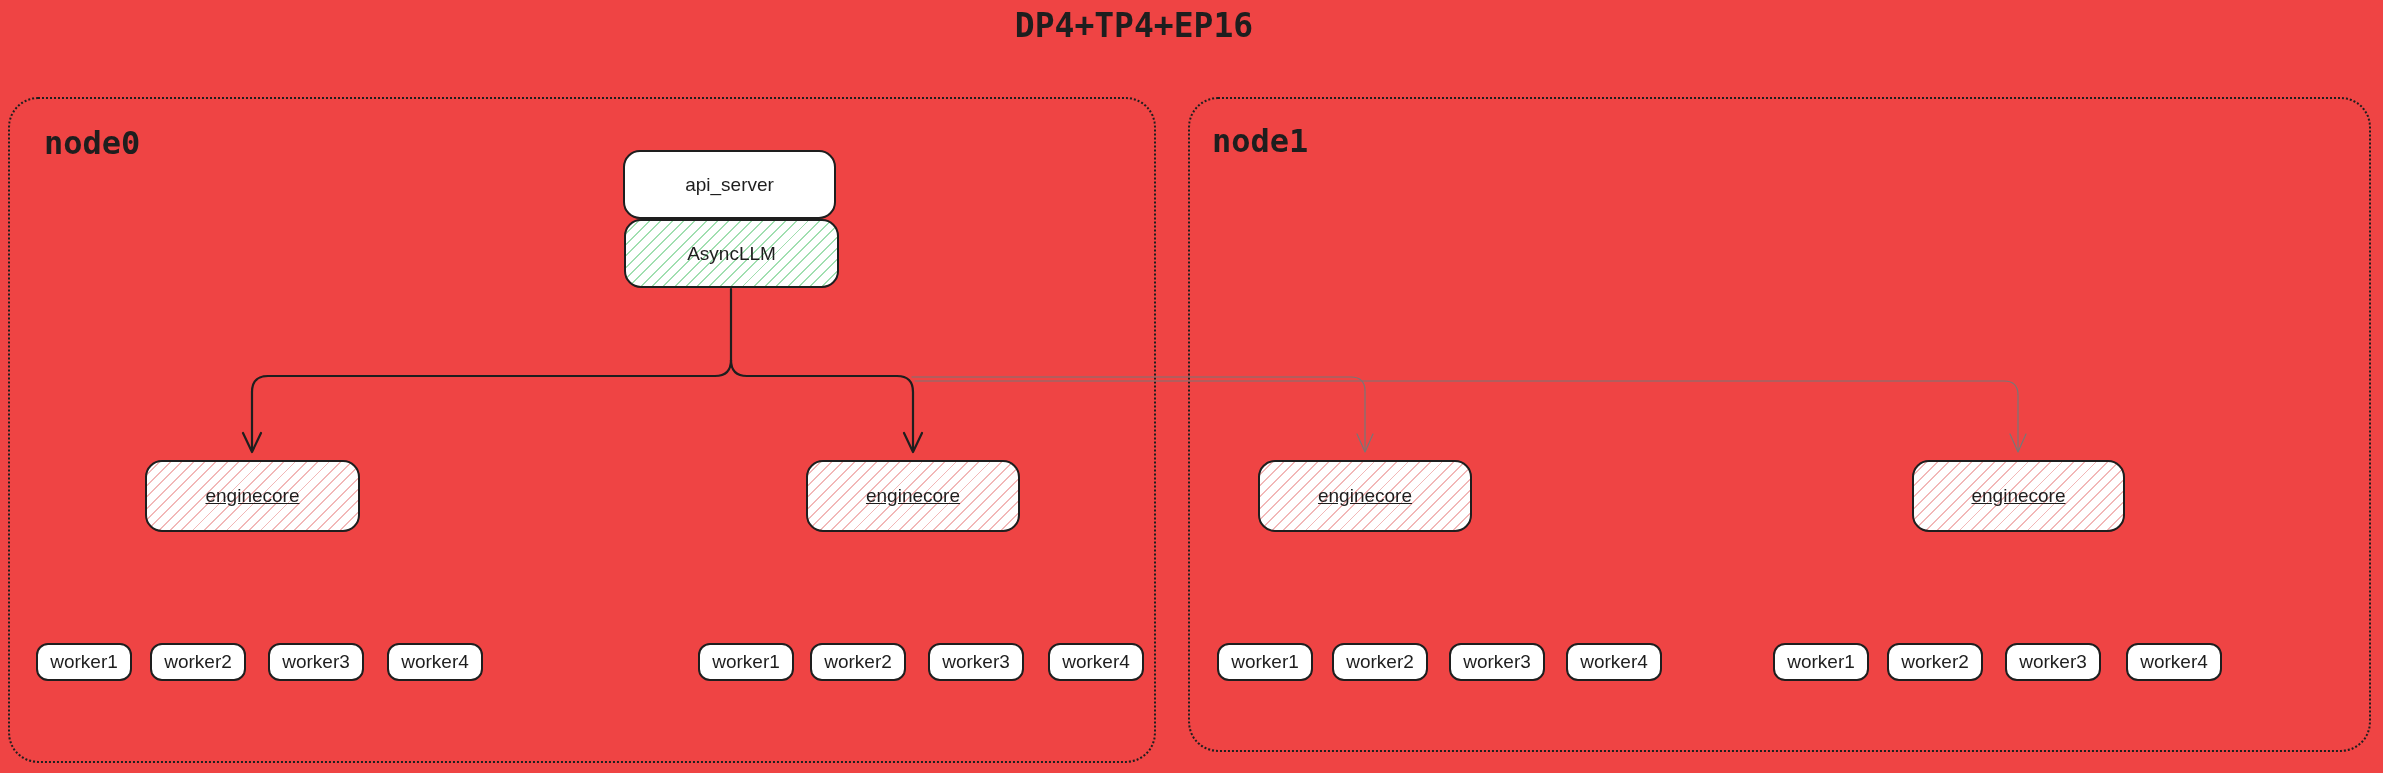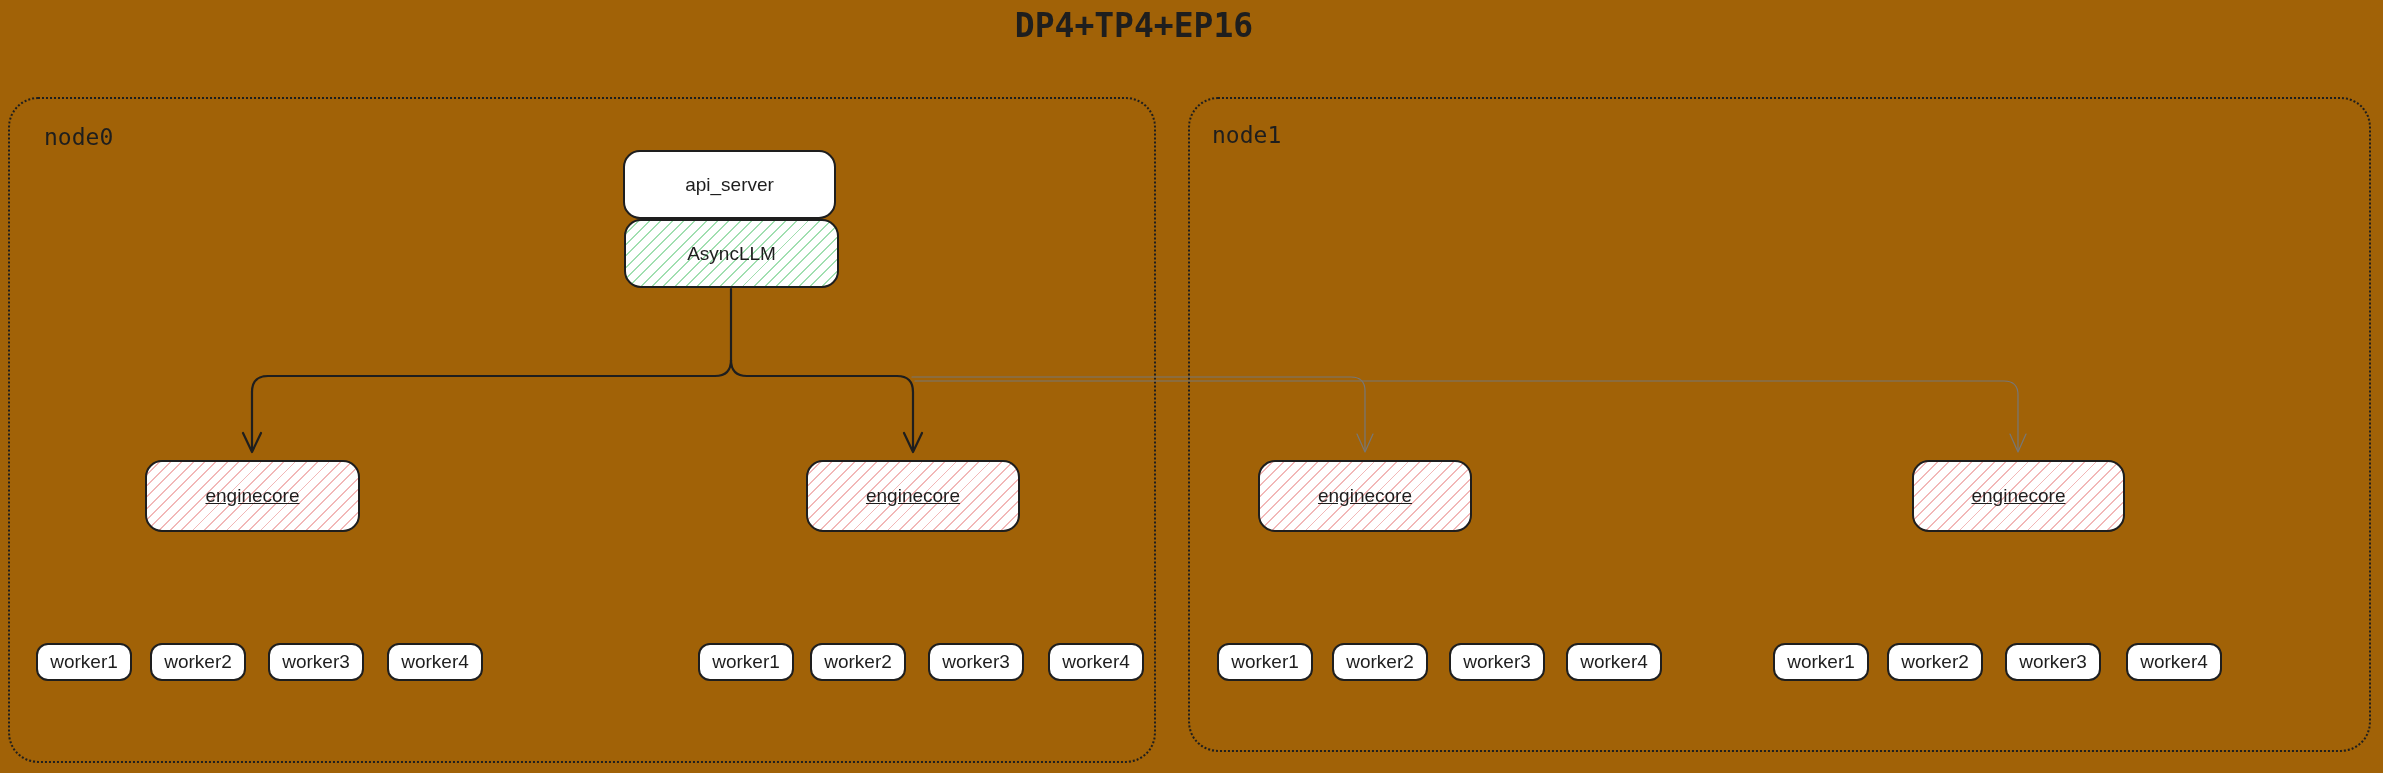--- a/index.html
+++ b/index.html
@@ -4,21 +4,21 @@
 <style>
   html, body {
     margin: 0;
     padding: 0;
     background: #ffffff;
   }
   #stage {
     position: relative;
     width: 2383px;
     height: 773px;
-    background: #a16207;
+    background: #ef4444;
     font-family: "Liberation Sans", sans-serif;
     color: var(--ink, #1e1e1e);
     overflow: hidden;
   }
   .abs { position: absolute; }
 
   
   .diagram-title {
     left: 964px; top: 6px; width: 340px;
     text-align: center;
@@ -32,22 +32,22 @@
 
   
   .node-box {
     border: 2.5px dotted var(--ink, #1e1e1e);
     border-radius: 30px;
     background: transparent;
     box-sizing: border-box;
   }
   .node-label {
     font-family: "DejaVu Sans Mono", monospace;
-    font-weight: 400;
-    font-size: 23px;
+    font-weight: 700;
+    font-size: 32px;
     color: var(--ink, #1e1e1e);
     white-space: nowrap;
   }
   #node0 { left: 8px;    top: 97px; width: 1148px; height: 666px; }
   #node1 { left: 1188px; top: 97px; width: 1183px; height: 655px; }
   #node0-label { left: 44px;   top: 124px; }
   #node1-label { left: 1212px; top: 122px; }
 
   
   .shape {

